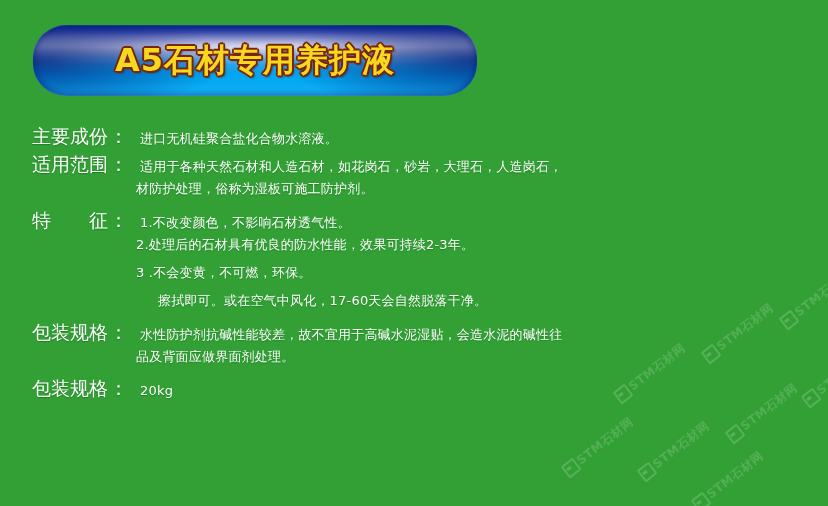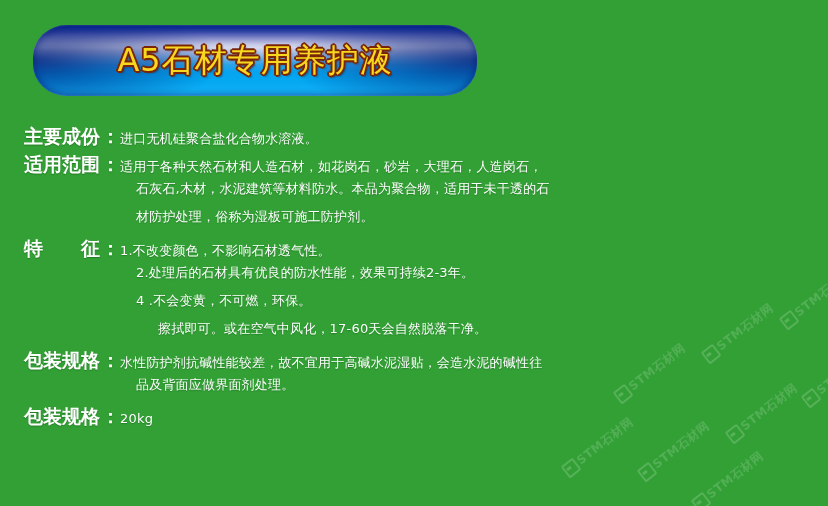--- a/index.html
+++ b/index.html
@@ -93,21 +93,21 @@
     pointer-events: none;
   }
   #title-text {
     position: absolute;
     left: 0;
     right: 0;
     top: 50%;
     transform: translateY(-50%);
     text-align: center;
     font-size: 32px;
-    font-weight: normal;
+    font-weight: bold;
     letter-spacing: 1px;
     color: #f7d71f;
     -webkit-text-stroke: 0px;
     text-shadow:
       -1.4px -1.4px 0 #7a2508,
        1.4px -1.4px 0 #7a2508,
       -1.4px  1.4px 0 #7a2508,
        1.4px  1.4px 0 #7a2508,
       -1.8px 0 0 #7a2508,
        1.8px 0 0 #7a2508,
@@ -127,26 +127,26 @@
     z-index: 2;
   }
   .row {
     display: flex;
     align-items: baseline;
     height: 28px;
   }
   .label {
     flex: none;
     width: 108px;
-    margin-left: 12px;
+    margin-left: 32px;
     color: #ffffff;
     font-size: 19px;
-    font-weight: bold;
+    font-weight: normal;
     display: flex;
-    justify-content: flex-end;
+    justify-content: flex-start;
     white-space: nowrap;
     text-shadow: 0 1px 1px rgba(0,60,0,0.35);
   }
   .label .colon {
     margin-left: 1px;
   }
   .label-spacer {
     flex: none;
     width: 108px;
     margin-left: 28px;
@@ -179,40 +179,36 @@
     </div>
     <div class="row">
       <div class="label">
         <span>适用范围</span>
         <span class="colon">：</span>
       </div>
       <div class="text indent-1">适用于各种天然石材和人造石材，如花岗石，砂岩，大理石，人造岗石，</div>
     </div>
     <div class="row">
       <div class="label-spacer"></div>
-      <div class="text indent-1">石灰石,木材，水泥建筑等材料防水。本品为聚合物，适用于未干透的石</div>
-    </div>
-    <div class="row">
-      <div class="label-spacer"></div>
       <div class="text indent-1">材防护处理，俗称为湿板可施工防护剂。</div>
     </div>
     <div class="row">
       <div class="label">
         <span>特　　征</span>
         <span class="colon">：</span>
       </div>
       <div class="text indent-1">1.不改变颜色，不影响石材透气性。</div>
     </div>
     <div class="row">
       <div class="label-spacer"></div>
       <div class="text indent-1">2.处理后的石材具有优良的防水性能，效果可持续2-3年。</div>
     </div>
     <div class="row">
       <div class="label-spacer"></div>
-      <div class="text indent-1">4 .不会变黄，不可燃，环保。</div>
+      <div class="text indent-1">3 .不会变黄，不可燃，环保。</div>
     </div>
     <div class="row">
       <div class="label-spacer"></div>
       <div class="text indent-2">擦拭即可。或在空气中风化，17-60天会自然脱落干净。</div>
     </div>
     <div class="row">
       <div class="label">
         <span>包装规格</span>
         <span class="colon">：</span>
       </div>

